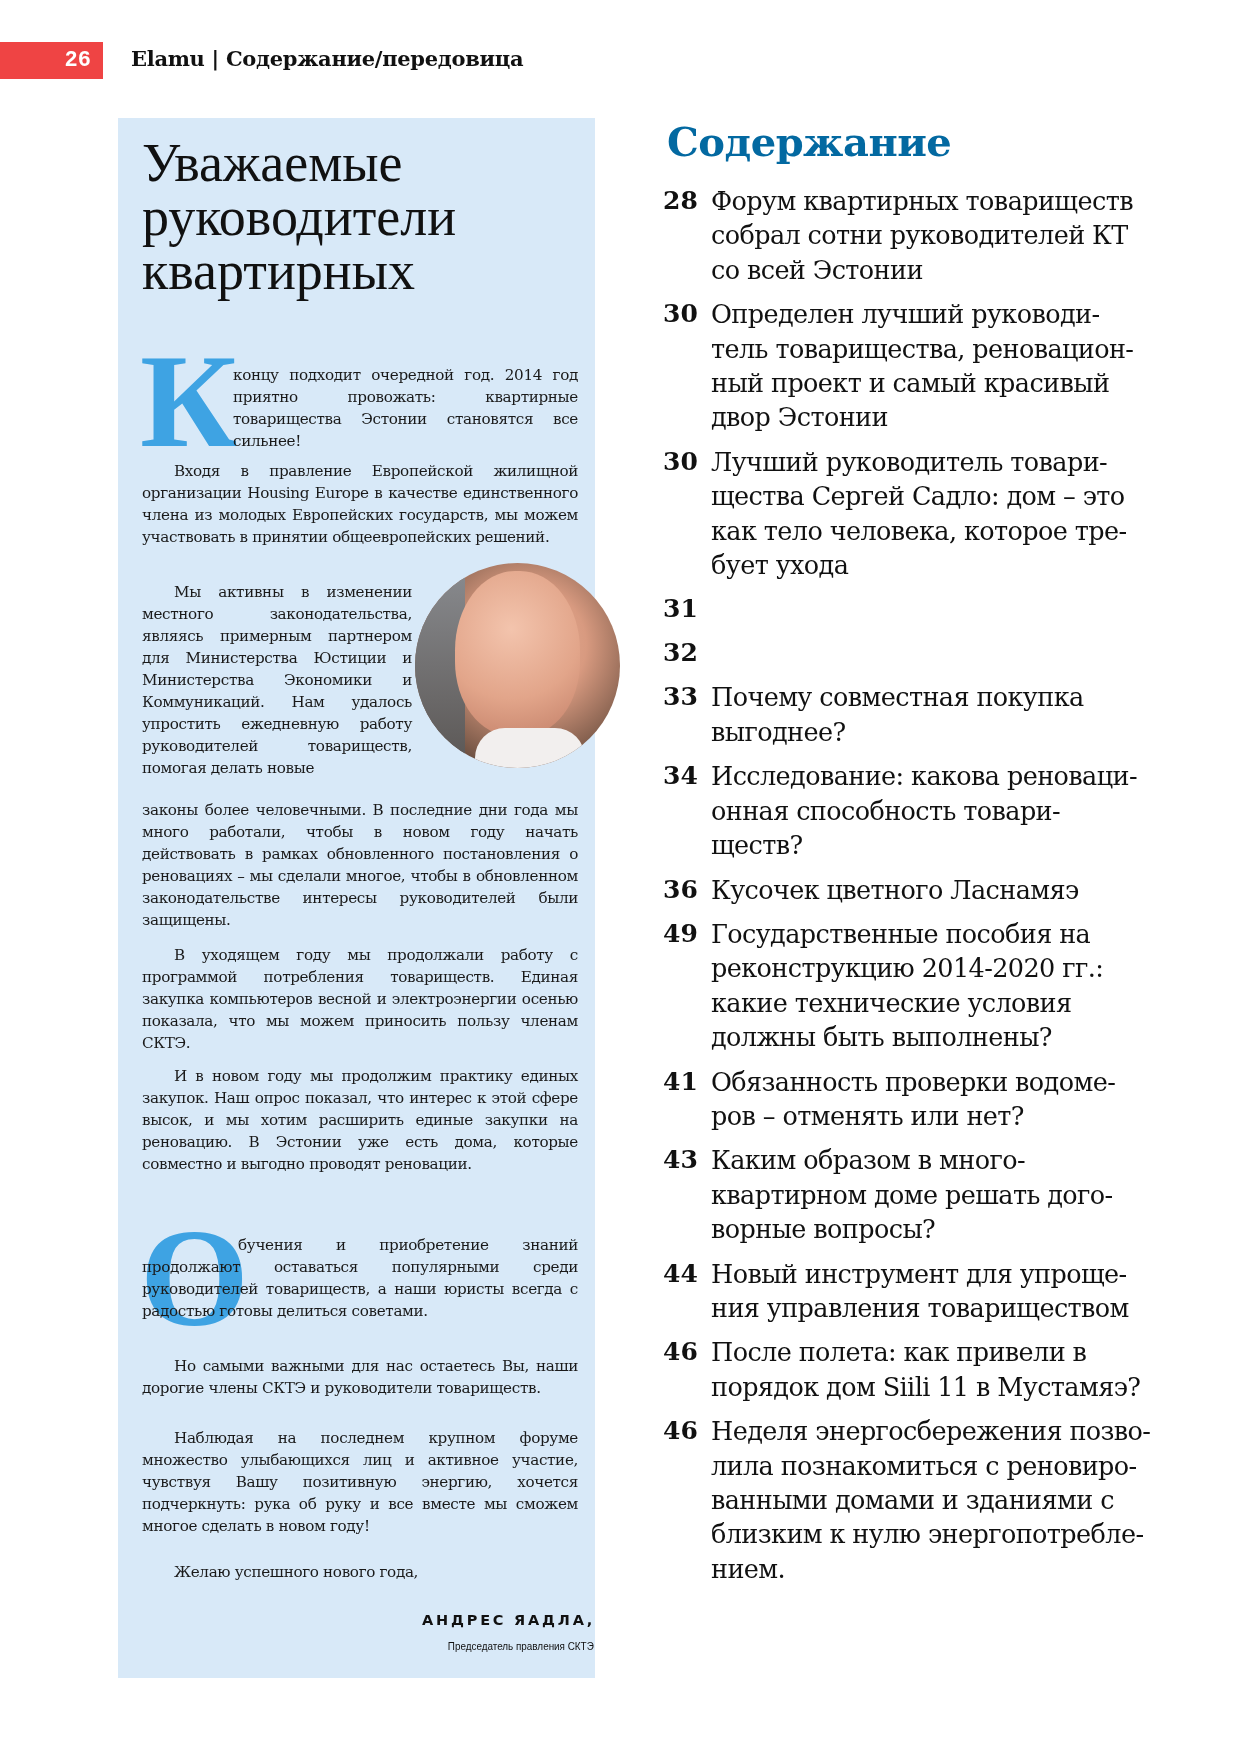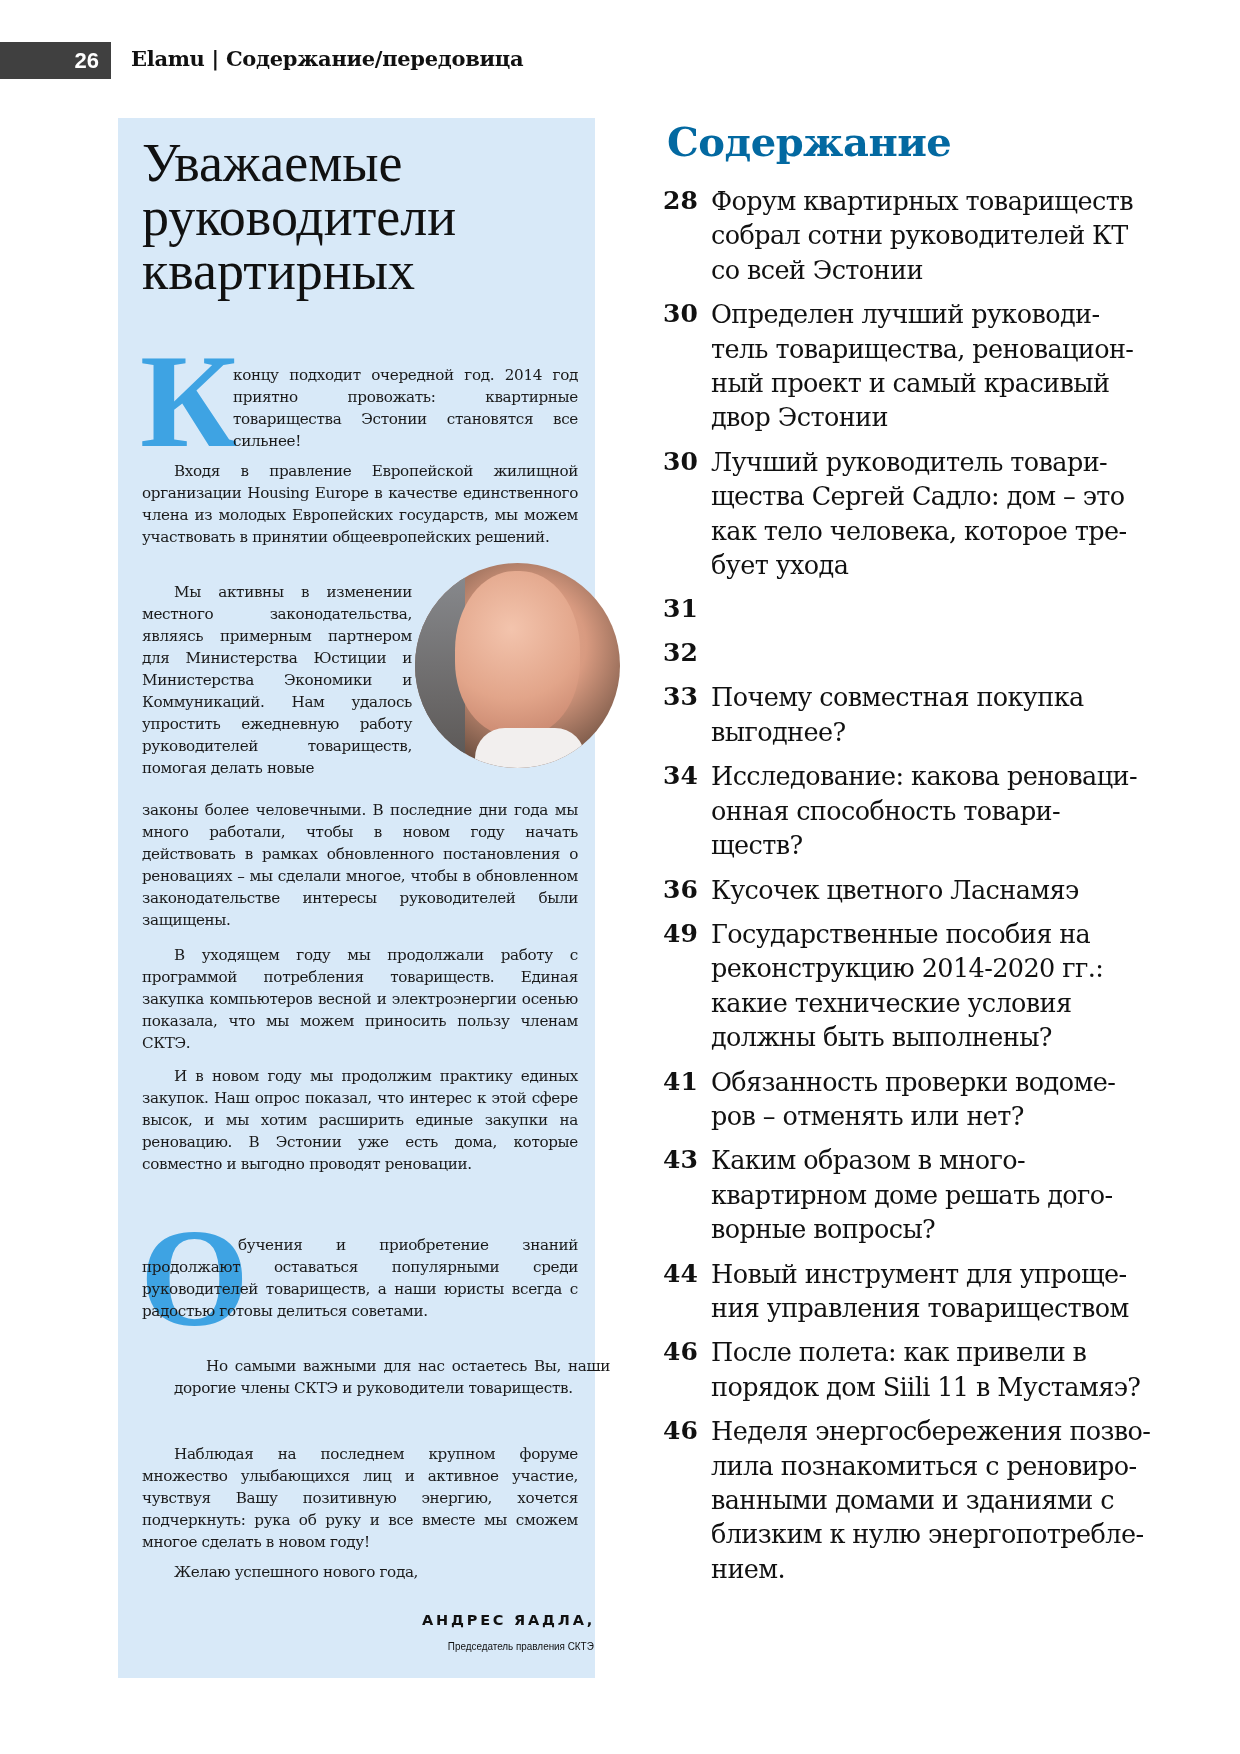--- a/index.html
+++ b/index.html
@@ -1,21 +1,21 @@
 <!DOCTYPE html>
 <html><head>
   <meta charset="utf-8">
   <style>
     html, body { margin: 0; padding: 0; background: #ffffff; }
     body { width: 1240px; height: 1754px; position: relative; overflow: hidden; color: #111; }
 
     .page-num-bar {
-      position: absolute; left: 0; top: 42px; width: 111px; height: 37px;
-      background: #404040; color: #fff;
-      font-family: Liberation Sans, sans-serif; font-weight: bold; font-size: 22px;
+      position: absolute; left: 0; top: 42px; width: 103px; height: 37px;
+      background: #ef4444; color: #fff;
+      font-family: Liberation Mono, monospace; font-weight: bold; font-size: 22px;
       display: flex; align-items: center; justify-content: flex-end; padding-right: 12px; box-sizing: border-box;
     }
     .running-head {
       position: absolute; left: 131px; top: 46px;
       font-family: "DejaVu Serif", serif; font-weight: bold; font-size: 21px; color: #111;
       letter-spacing: -0.3px;
     }
 
     .sidebar {
       position: absolute; left: 118px; top: 118px; width: 477px; height: 1560px;
@@ -108,23 +108,23 @@
 <p class="para indent body-text" style="left:142px; top:581px; width:270px;">Мы активны в изменении местного законодательства, являясь примерным партнером для Министерства Юстиции и Министерства Экономики и Коммуникаций. Нам удалось упростить ежедневную работу руководителей товариществ, помогая делать новые</p>
 <p class="para body-text" style="left:142px; top:799px; width:436px;">законы более человечными. В последние дни года мы много работали, чтобы в новом году начать действовать в рамках обновленного постановления о реновациях – мы сделали многое, чтобы в обновленном законодательстве интересы руководителей были защищены.</p>
 
 <p class="para indent body-text" style="left:142px; top:944px; width:436px;">В уходящем году мы продолжали работу с программой потребления товариществ. Единая закупка компьютеров весной и электроэнергии осенью показала, что мы можем приносить пользу членам СКТЭ.</p>
 
 <p class="para indent body-text" style="left:142px; top:1065px; width:436px;">И в новом году мы продолжим практику единых закупок. Наш опрос показал, что интерес к этой сфере высок, и мы хотим расширить единые закупки на реновацию. В Эстонии уже есть дома, которые совместно и выгодно проводят реновации.</p>
 
 <div class="dropcap dropcap-o">О</div>
 <p class="para body-text" style="left:142px; top:1234px; width:436px; text-indent:96px;">бучения и приобретение знаний продолжают оставаться популярными среди руководителей товариществ, а наши юристы всегда с радостью готовы делиться советами.</p>
 
-<p class="para indent body-text" style="left:142px; top:1355px; width:436px;margin-left:32px;">Но самыми важными для нас остаетесь Вы, наши дорогие члены СКТЭ и руководители товариществ.</p>
-
-<p class="para indent body-text" style="left:142px; top:1427px; width:436px;margin-top:16px;">Наблюдая на последнем крупном форуме множество улыбающихся лиц и активное участие, чувствуя Вашу позитивную энергию, хочется подчеркнуть: рука об руку и все вместе мы сможем многое сделать в новом году!</p>
+<p class="para indent body-text" style="left:142px; top:1355px; width:436px;">Но самыми важными для нас остаетесь Вы, наши дорогие члены СКТЭ и руководители товариществ.</p>
+
+<p class="para indent body-text" style="left:142px; top:1427px; width:436px;">Наблюдая на последнем крупном форуме множество улыбающихся лиц и активное участие, чувствуя Вашу позитивную энергию, хочется подчеркнуть: рука об руку и все вместе мы сможем многое сделать в новом году!</p>
 
 <p class="para indent body-text" style="left:142px; top:1561px; width:436px;">Желаю успешного нового года,</p>
 
 <div class="sign-name">АНДРЕС ЯАДЛА,</div>
 <div class="sign-role">Председатель правления СКТЭ</div>
 
 <h2 class="toc-title">Содержание</h2>
 <ul class="toc-list">
   <li class="toc-item">
       <span class="toc-page">28</span>

